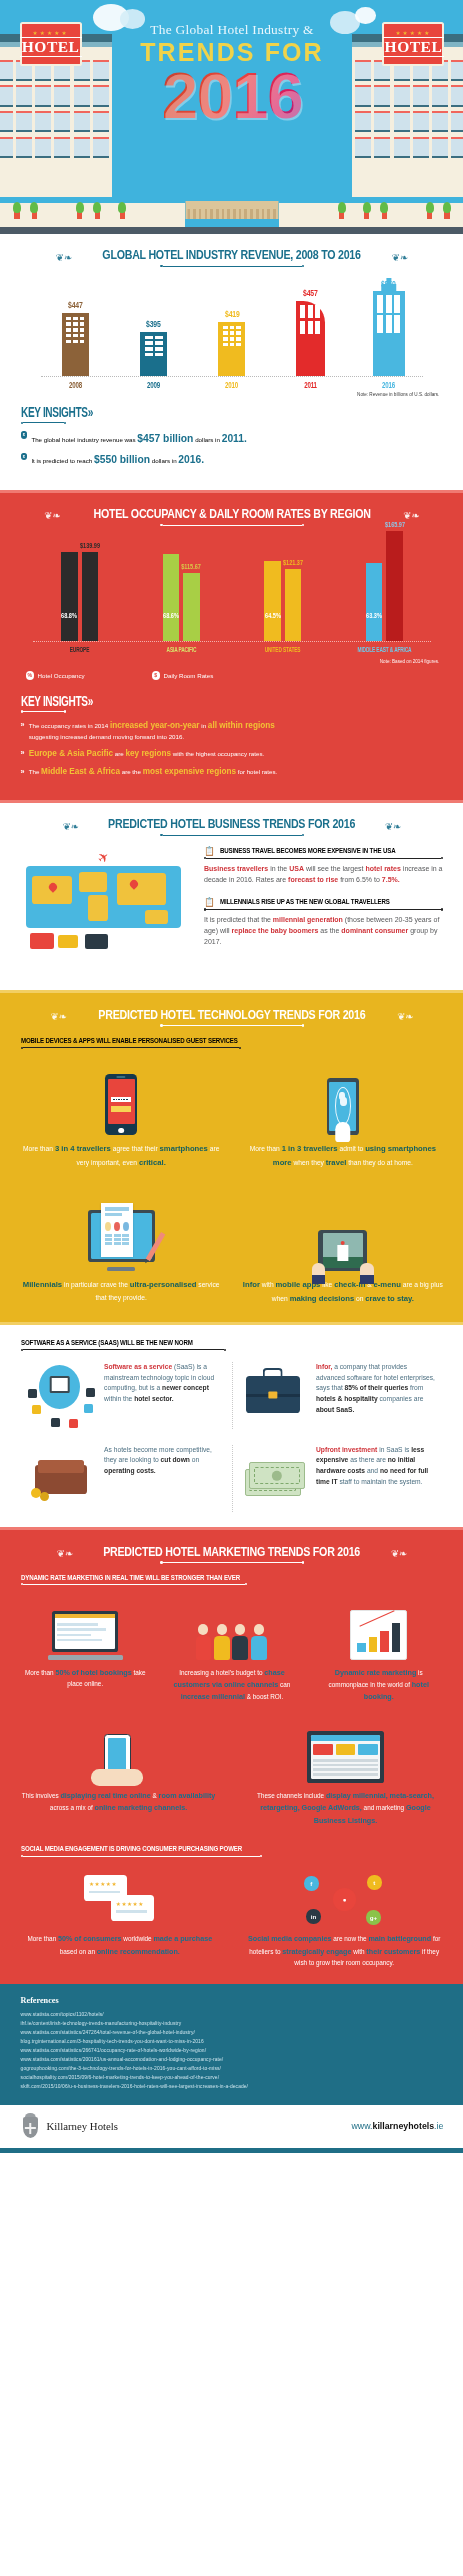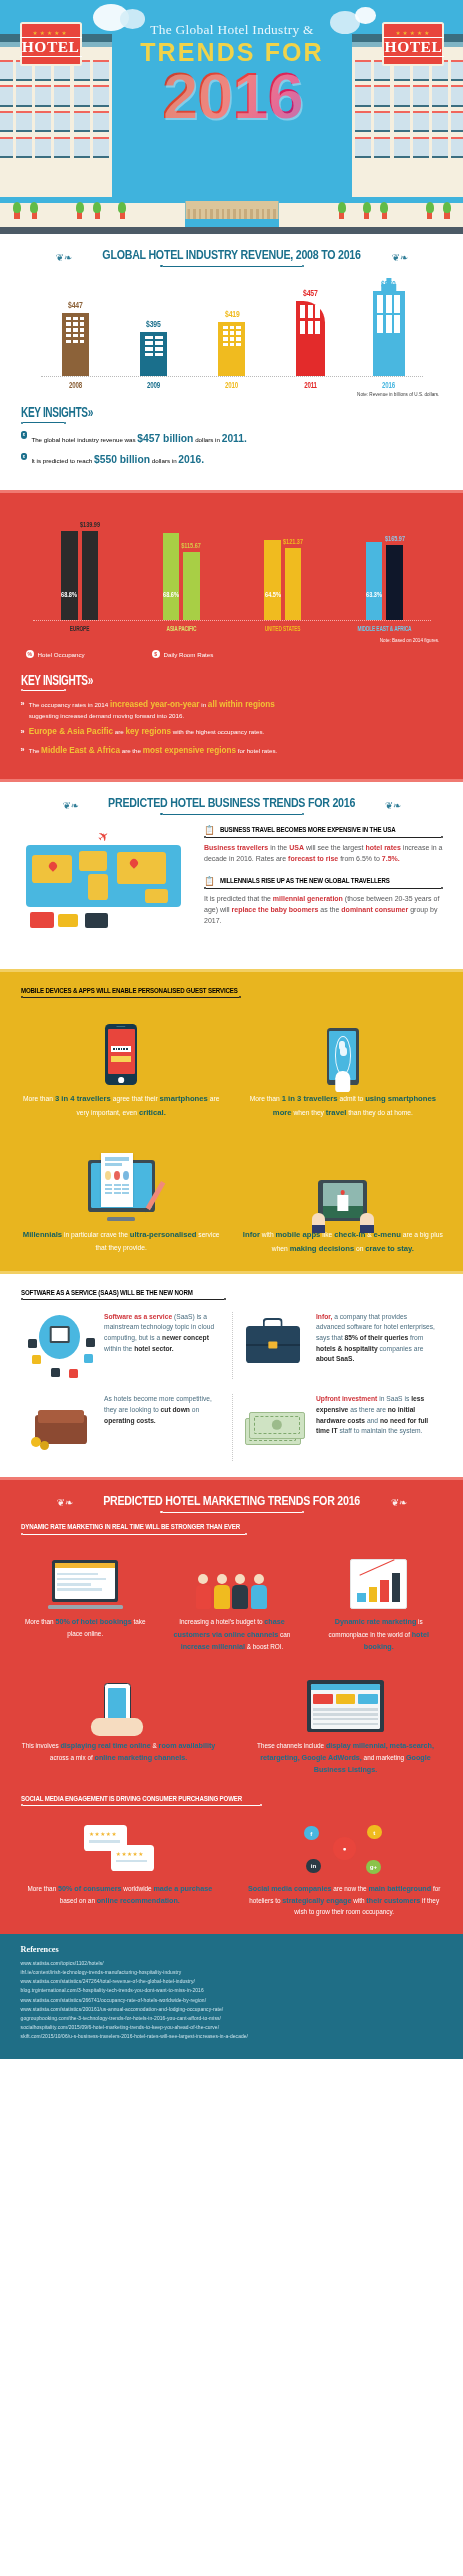--- a/index.html
+++ b/index.html
@@ -613,20 +613,30 @@
           <span class="big-teal">$550 billion</span>
           <span>dollars in</span>
           <span class="big-teal">2016.</span>
         </span>
       </div>
     </div>
   </div>
 
   <div class="sec-band-top band-red"></div>
   <div class="section sec-red">
+    <div class="sec-title-wrap">
+      <span class="flourish t-white">❦❧</span>
+      <span class="sec-title t-white">HOTEL OCCUPANCY &amp; DAILY ROOM RATES BY REGION</span>
+      <span class="flourish t-white">❦❧</span>
+      <div class="rule white">
+        <span class="dot"></span>
+          <span class="line"></span>
+          <span class="dot"></span>
+      </div>
+    </div>
 
     <div class="occ-chart">
       <div class="occ-row">
 
         <div class="occ-group">
           <div class="occ-bar" style="height:89px;background:#2b2b2b">
             <span class="occ-pct">68.8%</span>
           </div>
           <div class="occ-bar" style="height:89px;background:#2b2b2b">
             <span class="occ-rate" style="color:#2b2b2b">$139.99</span>
@@ -648,21 +658,21 @@
           </div>
           <div class="occ-bar" style="height:72px;background:#f0bb1f">
             <span class="occ-rate" style="color:#f0bb1f">$121.37</span>
           </div>
         </div>
 
         <div class="occ-group">
           <div class="occ-bar" style="height:78px;background:#49b7e0">
             <span class="occ-pct">63.3%</span>
           </div>
-          <div class="occ-bar" style="height:75px;background:#0f172a">
+          <div class="occ-bar" style="height:110px;background:#b91c1c">
             <span class="occ-rate" style="color:#8ec7e8">$165.97</span>
           </div>
         </div>
 
       </div>
       <div class="occ-axis"></div>
       <div class="occ-labels">
         <div class="occ-label" style="color:#2b2b2b">EUROPE</div>
         <div class="occ-label" style="color:#d9e26a">ASIA PACIFIC</div>
         <div class="occ-label" style="color:#f0bb1f">UNITED STATES</div>
@@ -779,20 +789,30 @@
             <span class="line"></span>
             <span class="dot"></span>
         </div>
         <p class="body-txt"><span>It is predicted that the </span><span class="r-bold">millennial generation</span><span> (those between 20-35 years of age) will </span><span class="r-bold">replace the baby boomers</span><span> as the </span><span class="r-bold">dominant consumer</span><span> group by 2017.</span></p>
       </div>
     </div>
   </div>
 
   <div class="sec-band-top band-yellow"></div>
   <div class="section sec-yellow">
+    <div class="sec-title-wrap">
+      <span class="flourish t-white">❦❧</span>
+      <span class="sec-title t-white">PREDICTED HOTEL TECHNOLOGY TRENDS FOR 2016</span>
+      <span class="flourish t-white">❦❧</span>
+      <div class="rule white">
+        <span class="dot"></span>
+          <span class="line"></span>
+          <span class="dot"></span>
+      </div>
+    </div>
 
     <div class="sub-head sub-head-left">
       <span class="sub-title">MOBILE DEVICES &amp; APPS WILL ENABLE PERSONALISED GUEST SERVICES</span>
     </div>
     <div class="sub-rule">
       <span class="dot"></span>
         <span class="line" style="max-width:216px"></span>
         <span class="dot"></span>
     </div>
 
@@ -1103,16 +1123,30 @@
         <li>www.statista.com/statistics/247264/total-revenue-of-the-global-hotel-industry/</li>
         <li>blog.trginternational.com/3-hospitality-tech-trends-you-dont-want-to-miss-in-2016</li>
         <li>www.statista.com/statistics/266741/occupancy-rate-of-hotels-worldwide-by-region/</li>
         <li>www.statista.com/statistics/200161/us-annual-accomodation-and-lodging-occupancy-rate/</li>
         <li>gogroupbooking.com/the-3-technology-trends-for-hotels-in-2016-you-cant-afford-to-miss/</li>
         <li>socialhospitality.com/2015/09/6-hotel-marketing-trends-to-keep-you-ahead-of-the-curve/</li>
         <li>skift.com/2015/10/06/u-s-business-travelers-2016-hotel-rates-will-see-largest-increases-in-a-decade/</li>
       </ul>
   </div>
 
+  <div class="footer">
+    <div class="brand">
+      <div class="crest">
+        <div class="plume"></div>
+          <div class="shield"></div>
+        <div class="cross"></div>
+          <div class="cross2"></div>
+      </div>
+      <div class="brandname">Killarney Hotels</div>
+    </div>
+    <div class="weburl">
+      <span>www.</span><b>killarneyhotels</b><span>.ie</span>
+    </div>
+  </div>
   <div class="footer-bar"></div>
 
 </div>
 
 
 </body></html>

